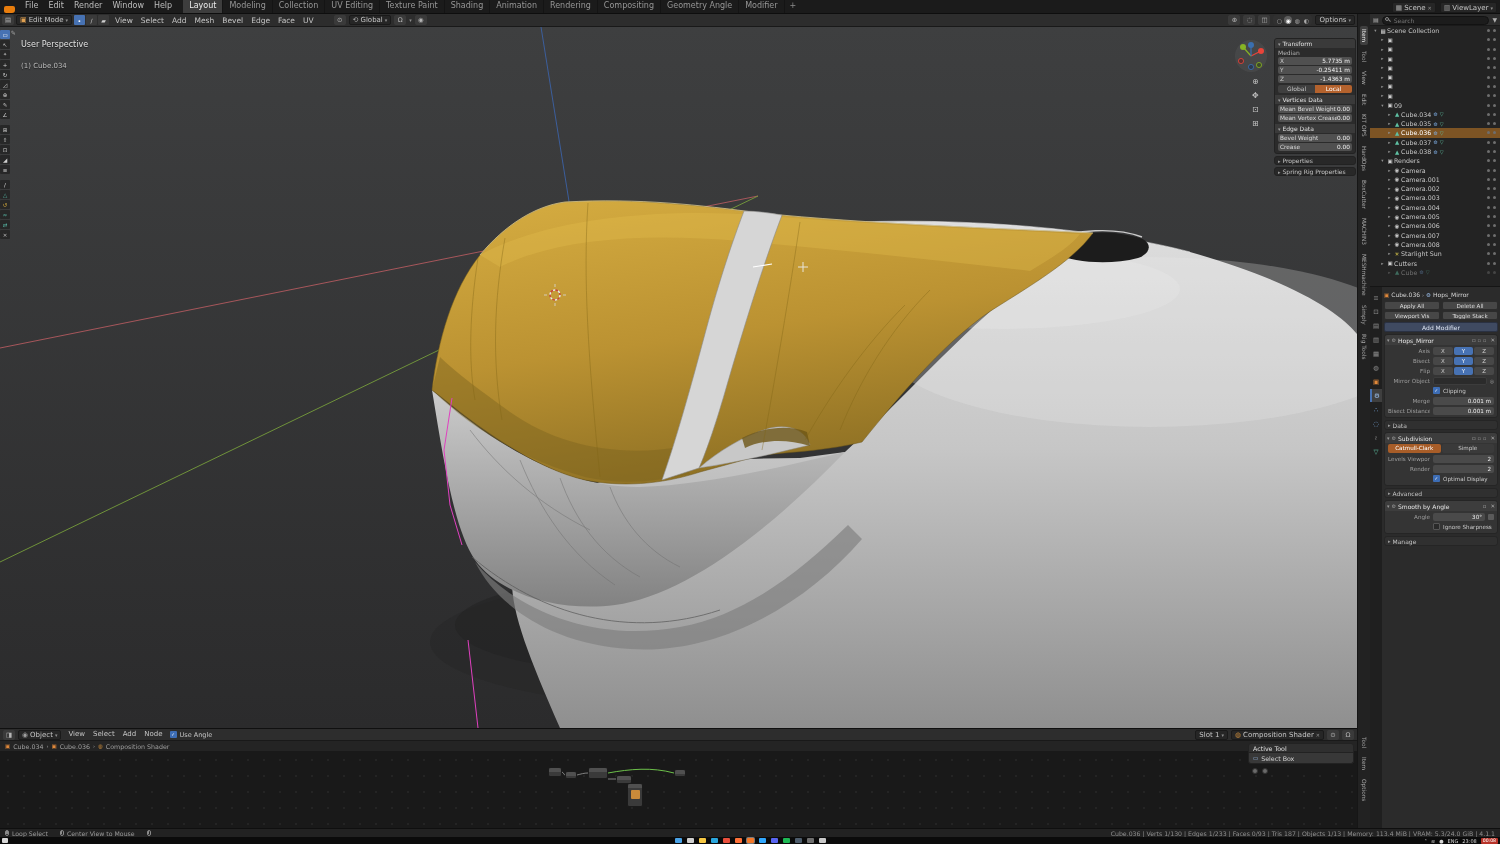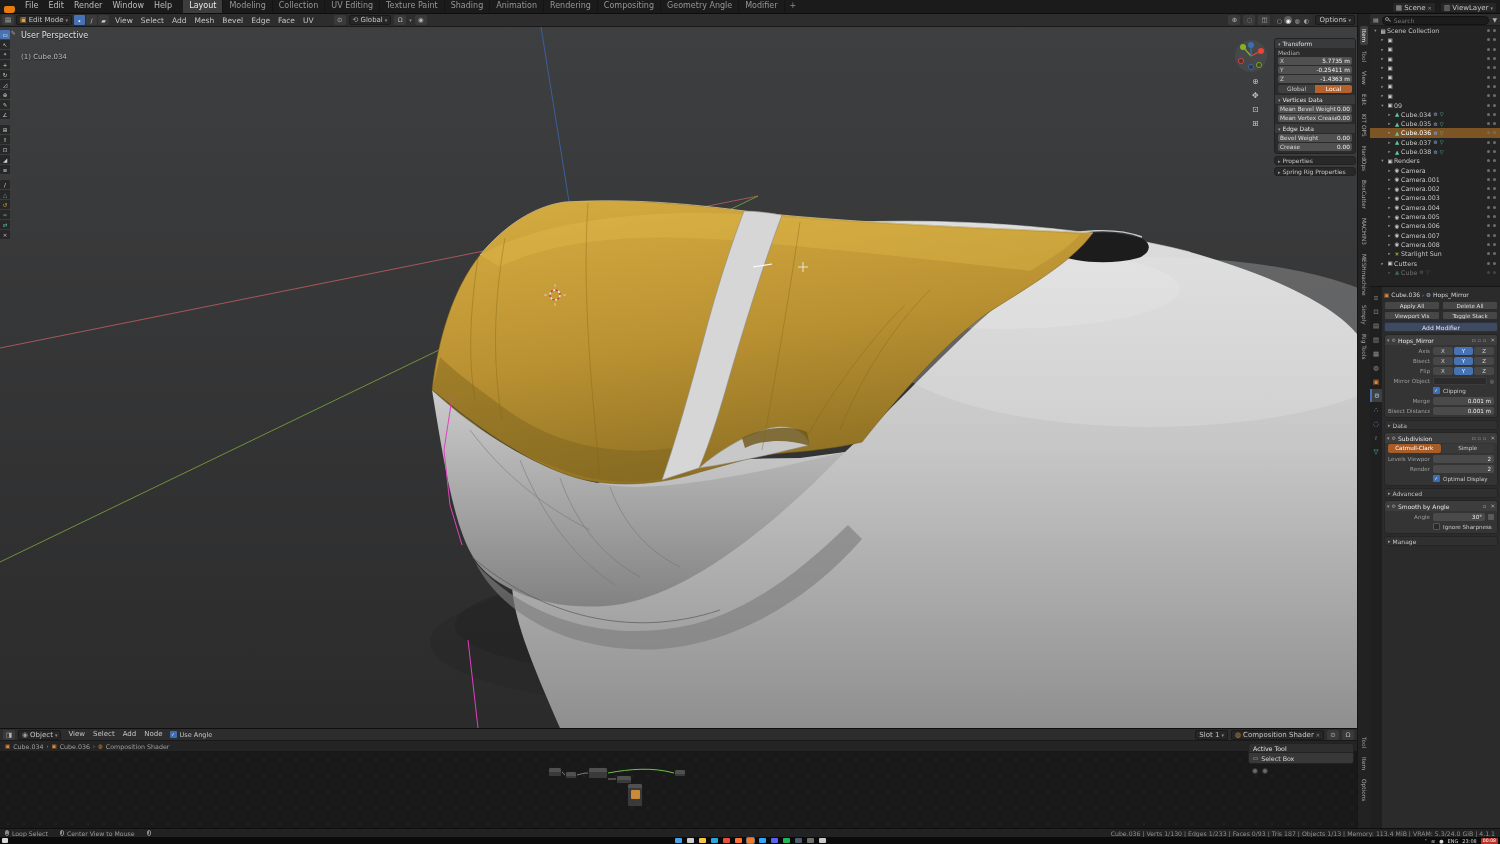--- a/index.html
+++ b/index.html
@@ -28,21 +28,21 @@
 .spheres{display:flex;gap:1px;background:#303030;border-radius:3px;padding:1px 2px}
 .spheres span{width:8px;height:8px;border-radius:50%;display:flex;align-items:center;justify-content:center;font-size:6px;color:#aaa}
 .spheres span.active{background:#5d5d5d;color:#fff}
 
 #viewport{position:absolute;left:0;top:27px;width:1357px;height:701px;background:#333;overflow:hidden}
 #vp-canvas{position:absolute;left:0;top:0}
 #tool-strip{position:absolute;left:0;top:3px;width:10px;display:flex;flex-direction:column;gap:1px;z-index:10}
 .tool-btn{width:10px;height:9px;display:flex;align-items:center;justify-content:center;font-size:5.5px;color:#cfcfcf;background:rgba(38,38,38,.9);border-radius:1px}
 .tool-btn.active{background:#4772b3;color:#fff}
 .tool-gap{height:4px}
-#vp-overlay-text{position:absolute;left:21px;top:4px;z-index:8;text-shadow:0 1px 1px rgba(0,0,0,.6)}
+#vp-overlay-text{position:absolute;left:21px;top:13px;z-index:8;text-shadow:0 1px 1px rgba(0,0,0,.6)}
 #vp-overlay-text .t1{font-size:8px;color:#e2e2e2}
 #vp-overlay-text .t2{font-size:7px;color:#bdbdbd;margin-top:13px}
 #vp-corner-icons{position:absolute;left:3px;top:2px;display:flex;gap:2px;z-index:9}
 #vp-corner-icons span{font-size:6px;color:#9f9f9f}
 #gizmo{position:absolute;left:1234px;top:12px;width:34px;height:34px;z-index:9}
 #vp-nav-icons{position:absolute;left:1252px;top:50px;display:flex;flex-direction:column;gap:5px;z-index:9;text-align:center}
 #vp-nav-icons span{font-size:8px;color:#c3c3c3}
 
 #npanel{position:absolute;left:1274px;top:11px;width:82px;z-index:12;font-size:6px;color:#cfcfcf}
 .np-section{background:rgba(43,43,43,.96);border:1px solid #222;border-radius:3px;margin-bottom:2px;padding-bottom:2px;overflow:hidden}

